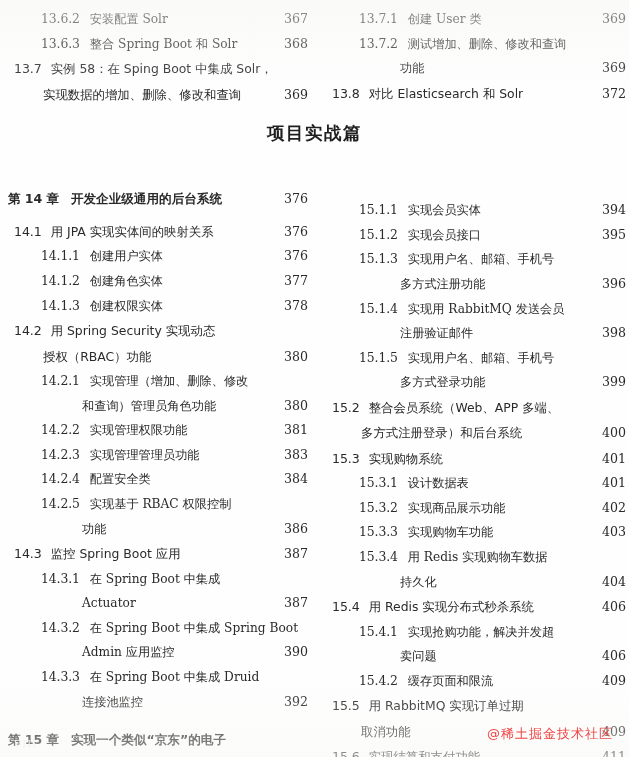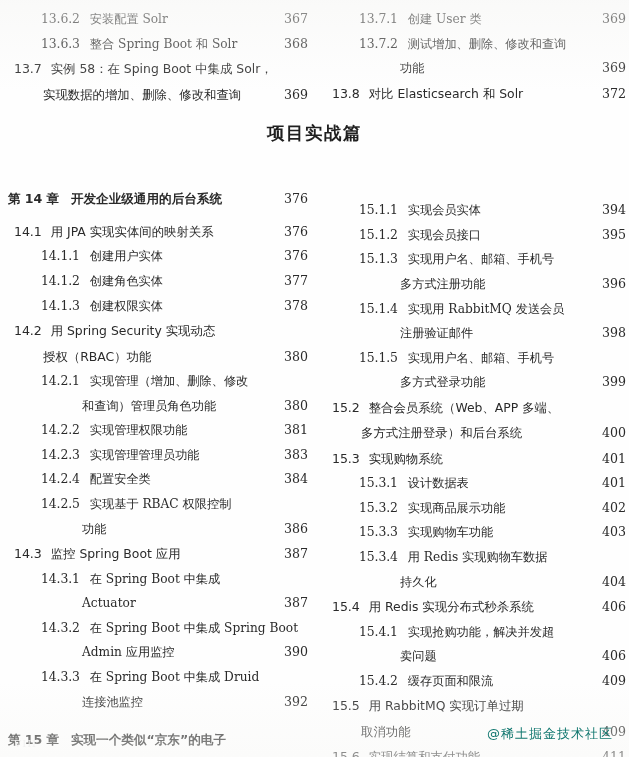--- a/index.html
+++ b/index.html
@@ -137,21 +137,21 @@
   }
 
   
   .watermark {
     position: absolute;
     right: 16px;
     bottom: 14px;
     font-family: "DejaVu Sans", "Liberation Sans", sans-serif;
     font-size: 13px;
     letter-spacing: 1px;
-    color: #0f766e;
+    color: #ef4444;
     z-index: 4;
     margin-left: 39px;
   }
   .folio {
     position: absolute;
     left: 14px;
     bottom: 8px;
     font-family: "DejaVu Serif", "Liberation Serif", serif;
     font-size: 10px;
     color: #ececec;

